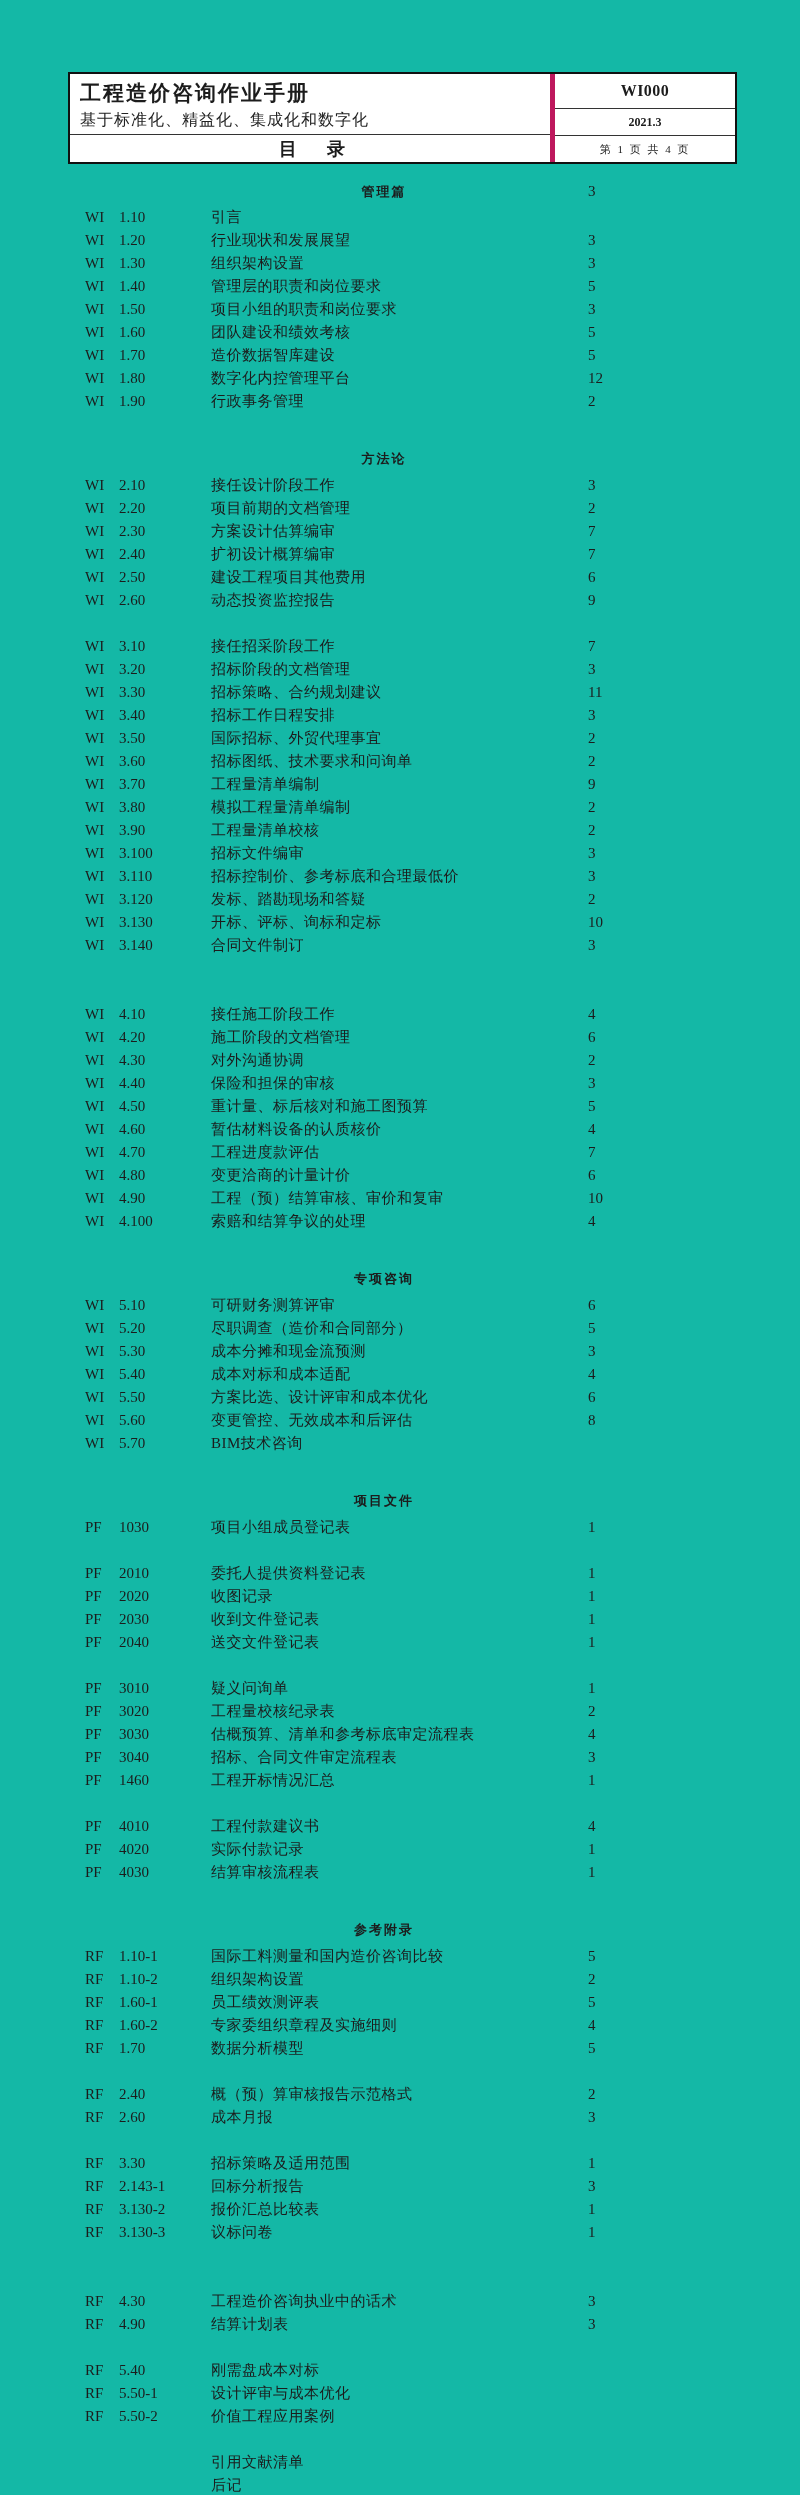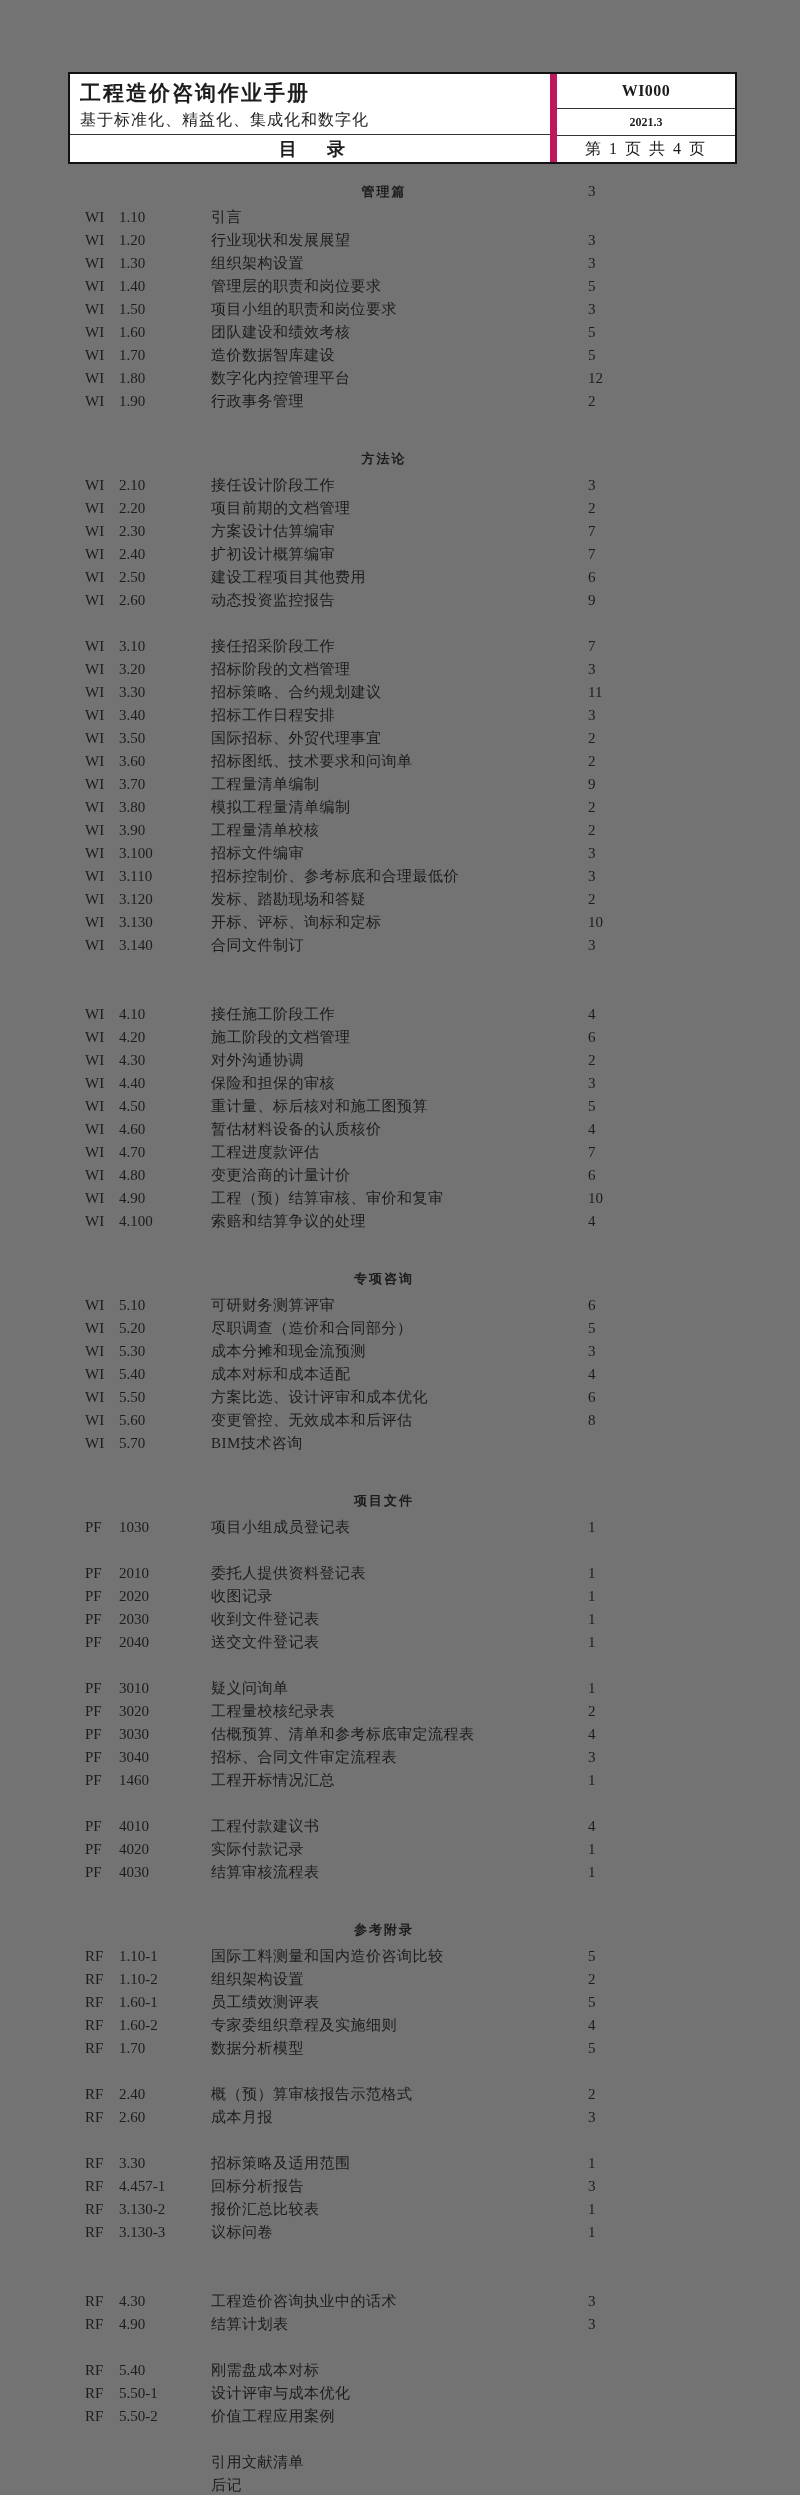--- a/index.html
+++ b/index.html
@@ -4,41 +4,41 @@
 <style>
   html,body{margin:0;padding:0;}
   body{
     width:800px;height:2495px;
     background:#ffffff;
     font-family:"Liberation Serif","DejaVu Serif",serif;
     color:#1c1c1c;
     position:relative;
     -webkit-font-smoothing:antialiased;
   }
-  .page{position:absolute;left:0;top:0;width:800px;height:2495px;background:#737373;}
+  .page{position:absolute;left:0;top:0;width:800px;height:2495px;background:#14b8a6;}
 
   
   .doc-header{
     position:absolute;left:68px;top:72px;width:665px;height:88px;
     border:2px solid #111;
     display:flex;
     background:#fff;
   }
   .dh-left{width:480px;display:flex;flex-direction:column;}
-  .dh-right{flex:1;border-left:7px solid #be185d;display:flex;flex-direction:column;}
+  .dh-right{flex:1;border-left:5px solid #be185d;display:flex;flex-direction:column;}
   .dh-titleblock{height:61px;border-bottom:1px solid #333;padding:3px 0 0 10px;box-sizing:border-box;}
   .dh-title{font-size:21px;font-weight:bold;letter-spacing:2px;line-height:32px;}
   .dh-subtitle{font-size:16px;letter-spacing:1px;line-height:22px;color:#222;}
   .dh-tocrow{flex:1;display:flex;align-items:center;padding-left:10px;justify-content:center;}
   .dh-toc{font-size:18px;font-weight:bold;letter-spacing:6px;}
   .dh-code{height:34px;border-bottom:1px solid #333;display:flex;align-items:center;justify-content:center;
            font-size:16px;font-weight:bold;letter-spacing:.5px;}
   .dh-date{height:26px;border-bottom:1px solid #333;display:flex;align-items:center;justify-content:center;
            font-size:12px;font-weight:bold;}
-  .dh-page{flex:1;display:flex;align-items:center;justify-content:center;font-size:16px;letter-spacing:2px;}
+  .dh-page{flex:1;display:flex;align-items:center;justify-content:center;font-size:11px;letter-spacing:2px;}
 
   
   .toc-body{position:absolute;left:0;top:168px;width:800px;}
   .row{display:flex;align-items:baseline;height:23px;line-height:23px;
        padding-left:85px;padding-right:75px;font-size:15px;}
   .c-prefix{width:34px;flex:none;}
   .c-code{width:92px;flex:none;}
   .c-title{width:377px;flex:none;overflow:hidden;white-space:nowrap;letter-spacing:.5px;}
   .c-page{width:137px;flex:none;}
   .row.heading{height:30px;line-height:30px;margin-top:8px;}
@@ -498,21 +498,21 @@
       </div>
       <div class="gap"></div>
       <div class="row item">
         <span class="c-prefix">RF</span>
         <span class="c-code">3.30</span>
         <span class="c-title">招标策略及适用范围</span>
         <span class="c-page">1</span>
       </div>
       <div class="row item">
         <span class="c-prefix">RF</span>
-        <span class="c-code">4.457-1</span>
+        <span class="c-code">2.143-1</span>
         <span class="c-title">回标分析报告</span>
         <span class="c-page">3</span>
       </div>
       <div class="row item">
         <span class="c-prefix">RF</span>
         <span class="c-code">3.130-2</span>
         <span class="c-title">报价汇总比较表</span>
         <span class="c-page">1</span>
       </div>
       <div class="row item">

